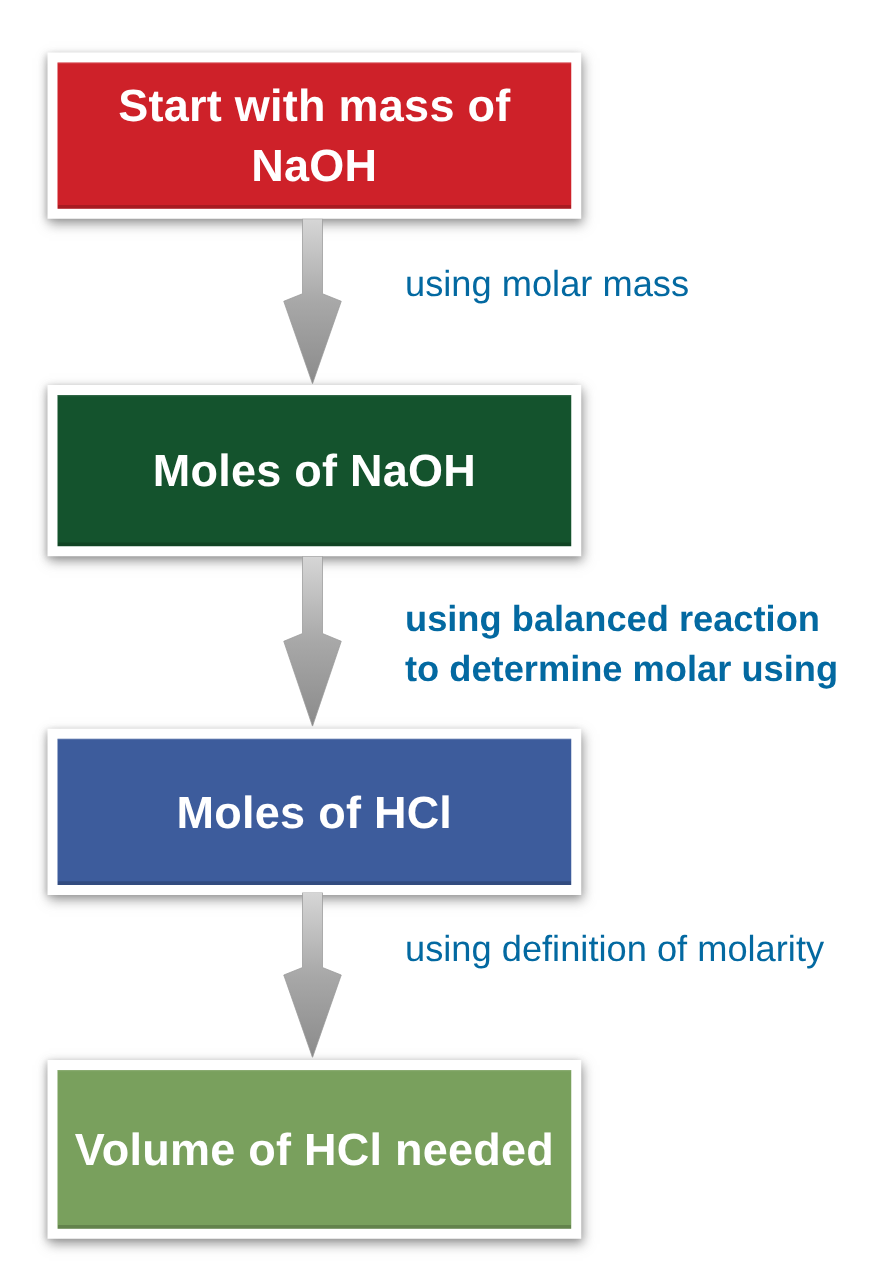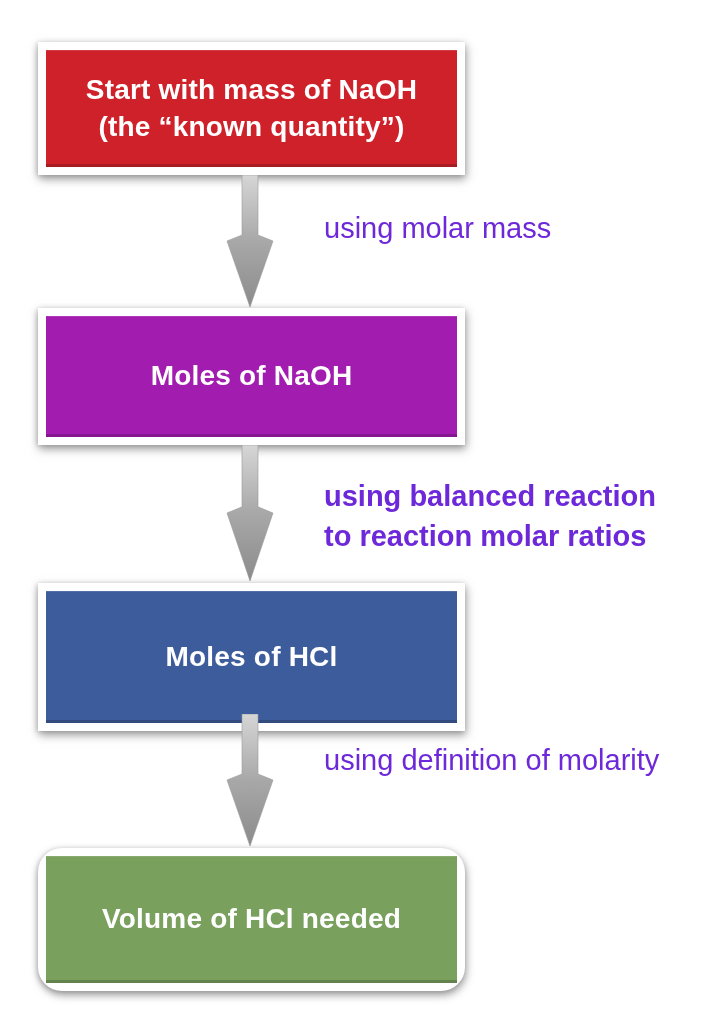--- a/index.html
+++ b/index.html
@@ -30,60 +30,59 @@
     display: flex;
     flex-direction: column;
     align-items: center;
     justify-content: center;
     text-align: center;
     box-shadow: inset 0 -3px 0 rgba(0,0,0,0.18), inset 0 1px 0 rgba(255,255,255,0.12);
   }
   .flow-box .fill span {
     color: #ffffff;
     font-weight: bold;
-    font-size: 28px;
+    font-size: 36px;
     line-height: 1.32;
     letter-spacing: 0.2px;
   }
   #box-start  { top: 42px;  height: 133px; }
   #box-moles-naoh { top: 308px; height: 137px; }
-  #box-moles-hcl  { top: 583px; height: 148px; }
-  #box-volume-hcl { top: 848px; height: 143px; border-radius: 24px; }
+  #box-moles-hcl  { top: 583px; height: 133px; }
+  #box-volume-hcl { top: 848px; height: 143px; }
 
   .arrow {
     position: absolute;
     left: 225px;
     width: 50px;
   }
   #arrow-1 { top: 175px; height: 132px; }
   #arrow-2 { top: 445px; height: 136px; }
   #arrow-3 { top: 714px; height: 132px; }
   .arrow svg { display: block; width: 100%; height: 100%; }
 
   .arrow-caption {
     position: absolute;
     left: 324px;
-    color: #6d28d9;
+    color: #0369a1;
     font-size: 29px;
     line-height: 1.38;
     white-space: nowrap;
   }
   #caption-1 { top: 208px; }
   #caption-2 { top: 476px; font-weight: bold; }
   #caption-3 { top: 740px; }
 </style>
 </head>
 <body>
 
 <div class="canvas">
 
   <div class="flow-box" id="box-start">
     <div class="fill" style="background-color: rgb(206, 33, 41);">
       <span>Start with mass of NaOH</span>
-      <span>(the “known quantity”)</span>
     </div>
   </div>
 
   <div class="arrow" id="arrow-1">
     <svg viewBox="0 0 50 132" preserveAspectRatio="none" aria-hidden="true">
       <defs>
         <linearGradient id="grad-arrow-1" x1="0" y1="0" x2="0" y2="1">
           <stop offset="0" stop-color="#d6d6d6"></stop>
           <stop offset="0.5" stop-color="#a8a8a8"></stop>
           <stop offset="1" stop-color="#8b8b8b"></stop>
@@ -91,41 +90,41 @@
       </defs>
       <polygon points="17,0 33,0 33,60 48,66 25,132 2,66 17,60" fill="url(#grad-arrow-1)" stroke="#9a9a9a" stroke-width="0.6"></polygon>
     </svg>
   </div>
 
   <div class="arrow-caption" id="caption-1">
     <div>using molar mass</div>
   </div>
 
   <div class="flow-box" id="box-moles-naoh">
-    <div class="fill" style="background-color: #a21caf;">
+    <div class="fill" style="background-color: #14532d;">
       <span>Moles of NaOH</span>
     </div>
   </div>
 
   <div class="arrow" id="arrow-2">
     <svg viewBox="0 0 50 132" preserveAspectRatio="none" aria-hidden="true">
       <defs>
         <linearGradient id="grad-arrow-2" x1="0" y1="0" x2="0" y2="1">
           <stop offset="0" stop-color="#d6d6d6"></stop>
           <stop offset="0.5" stop-color="#a8a8a8"></stop>
           <stop offset="1" stop-color="#8b8b8b"></stop>
         </linearGradient>
       </defs>
       <polygon points="17,0 33,0 33,60 48,66 25,132 2,66 17,60" fill="url(#grad-arrow-2)" stroke="#9a9a9a" stroke-width="0.6"></polygon>
     </svg>
   </div>
 
   <div class="arrow-caption" id="caption-2">
     <div>using balanced reaction</div>
-    <div>to reaction molar ratios</div>
+    <div>to determine molar using</div>
   </div>
 
   <div class="flow-box" id="box-moles-hcl">
     <div class="fill" style="background-color: rgb(61, 92, 156);">
       <span>Moles of HCl</span>
     </div>
   </div>
 
   <div class="arrow" id="arrow-3">
     <svg viewBox="0 0 50 132" preserveAspectRatio="none" aria-hidden="true">

